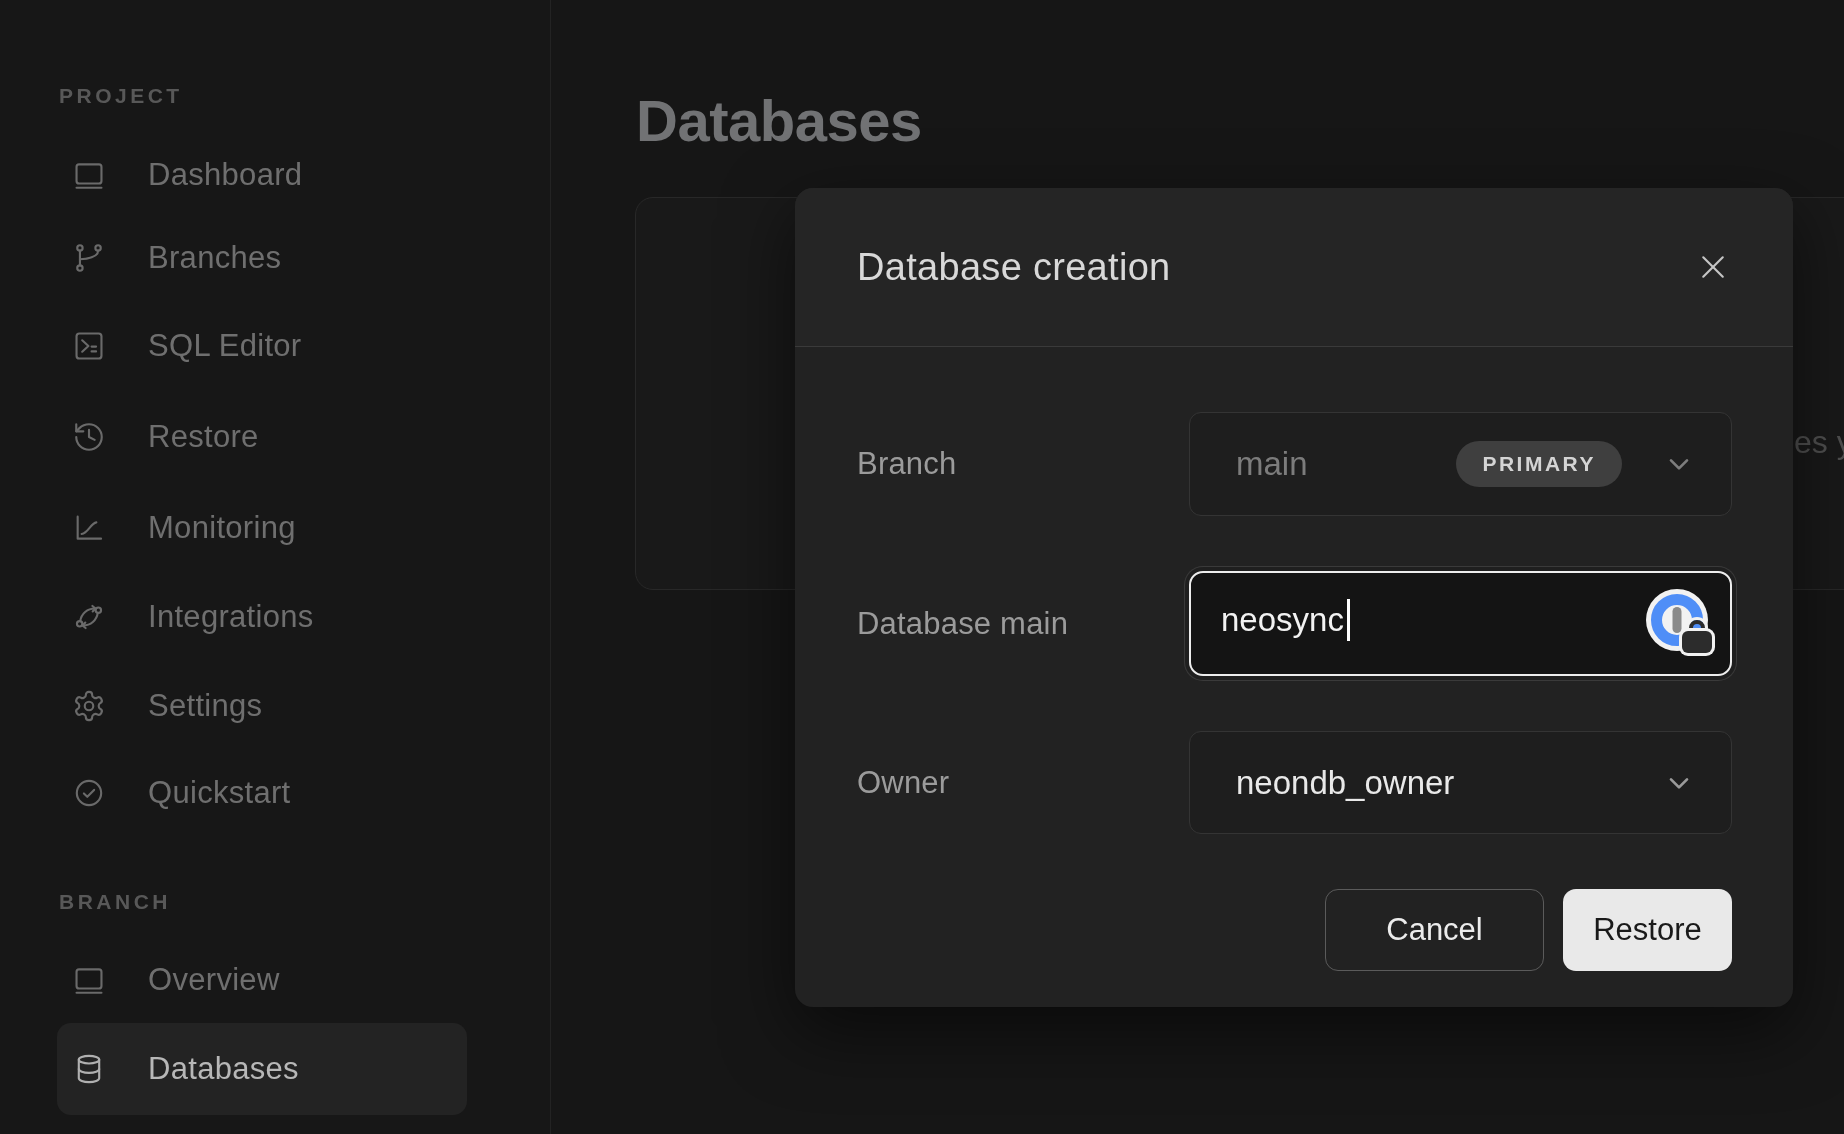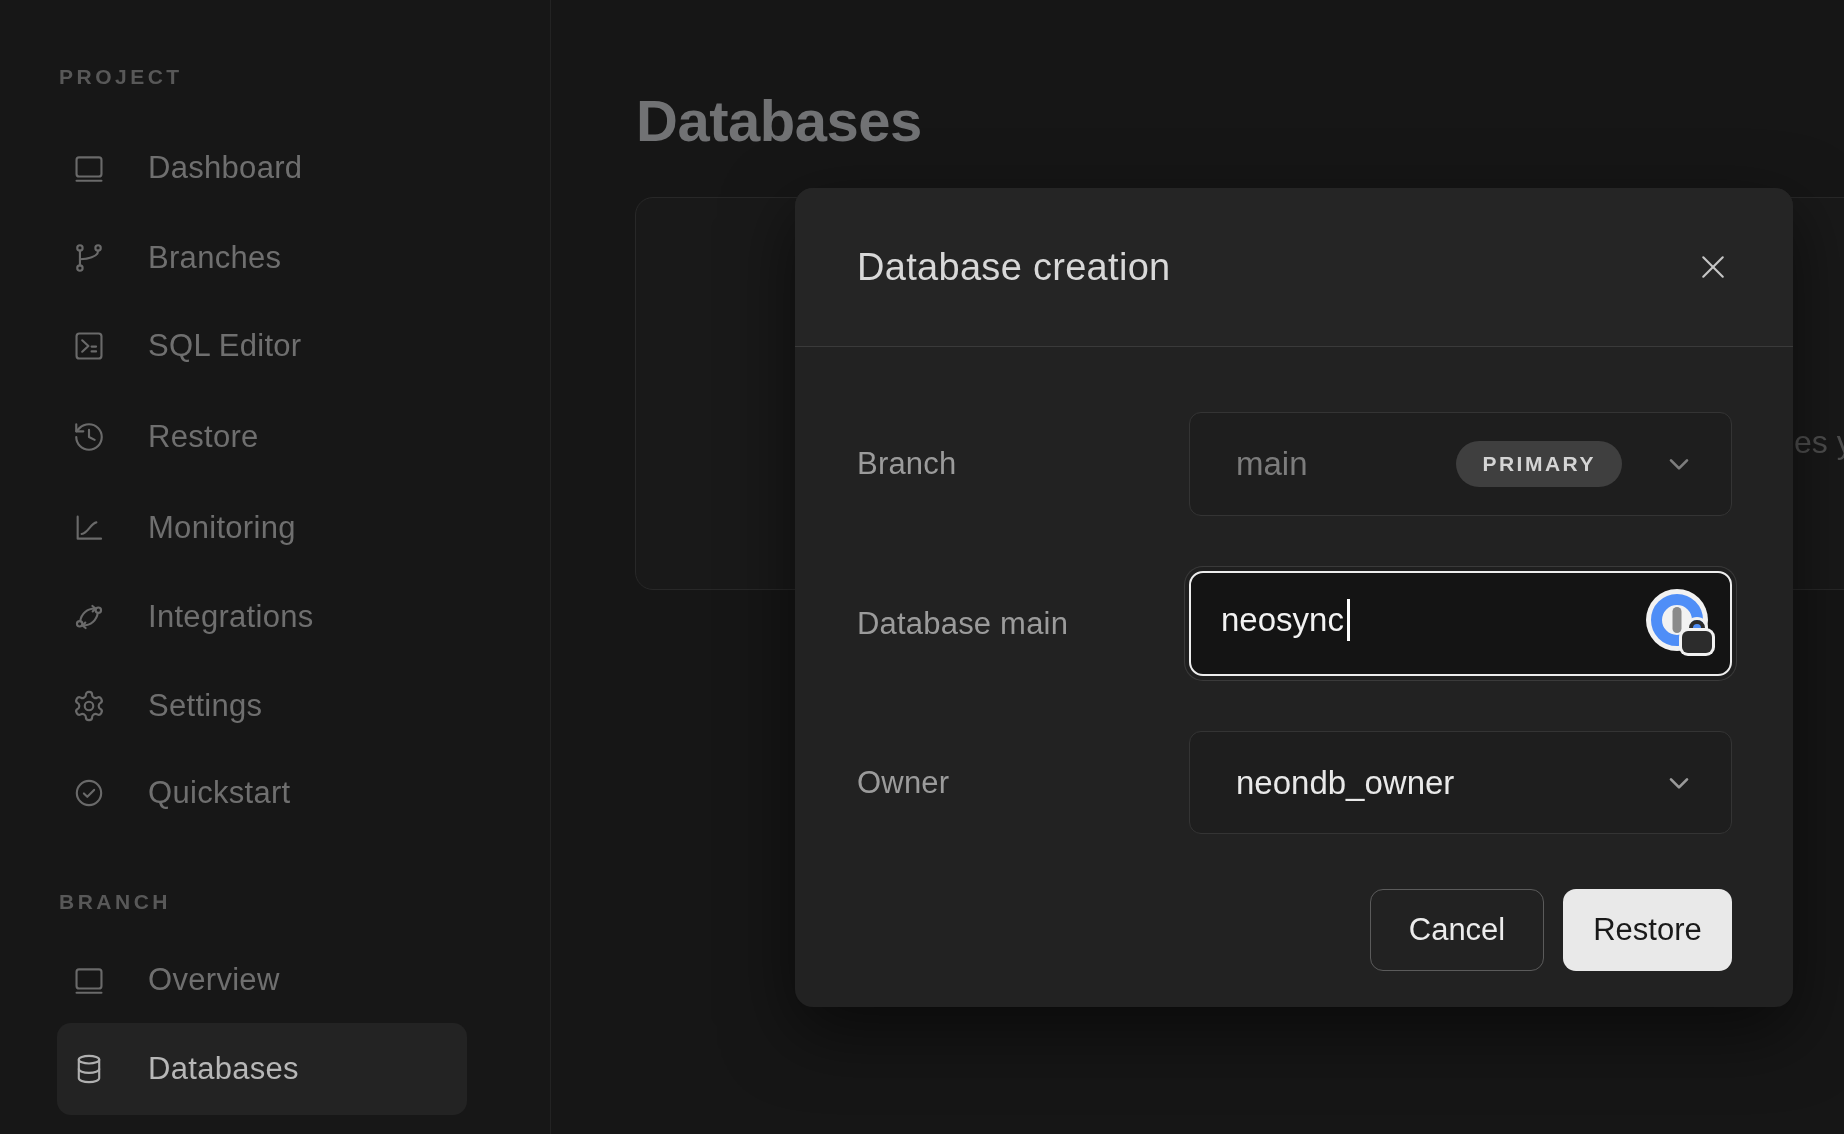--- a/index.html
+++ b/index.html
@@ -53,32 +53,32 @@
   .op-icon{margin-left:auto;position:relative;width:62px;height:62px;flex:none;border-radius:50%;background:#f2f2f2;}
   .op-ring{position:absolute;inset:5px;border-radius:50%;border:11px solid #4f8ef7;}
   .op-bar{position:absolute;left:50%;top:50%;transform:translate(-50%,-50%);width:9px;height:26px;border-radius:5px;background:#8a8a8a;}
   .op-lock{position:absolute;right:-4px;bottom:-2px;width:30px;height:22px;}
   .op-lock .shackle{position:absolute;top:-11px;left:50%;transform:translateX(-50%);width:16px;height:16px;border:4.5px solid #2c2c2c;border-radius:50%;box-shadow:0 0 0 3px #f2f2f2;background:transparent;}
   .op-lock .lbody{position:absolute;inset:0;background:#2c2c2c;border-radius:6px;box-shadow:0 0 0 3px #f2f2f2;}
 
   
   .actions{margin-top:55px;display:flex;justify-content:flex-end;align-items:center;gap:19px;}
   .btn{height:82px;border-radius:13px;font-size:31px;cursor:pointer;display:flex;align-items:center;justify-content:center;}
-  .btn-cancel{width:174px;background:transparent;border:1.5px solid #5b5b5b;color:#ececec;}
+  .btn-cancel{width:219px;background:transparent;border:1.5px solid #5b5b5b;color:#ececec;}
   .btn-create{width:169px;background:#e9e9e9;border:none;color:#1a1a1a;font-weight:500;}
 </style>
 </head>
 <body>
 
 <div class="app">
 
   <aside class="sidebar">
-    <div class="sec-header" style="top:65px">PROJECT</div>
-
-    <div class="nav-item" style="top:138px">
+    <div class="sec-header" style="top:84px">PROJECT</div>
+
+    <div class="nav-item" style="top:145px">
       <span class="nicon">
         <svg viewBox="0 0 24 24" fill="none" stroke="currentColor" stroke-width="1.5" stroke-linecap="round" stroke-linejoin="round">
             <rect x="3.2" y="4.5" width="17.6" height="13.5" rx="1.8"></rect>
             <line x1="3.2" y1="21" x2="20.8" y2="21"></line>
           </svg>
       </span>
       <span class="nlabel">Dashboard</span>
     </div>
 
     <div class="nav-item" style="top:228px">

